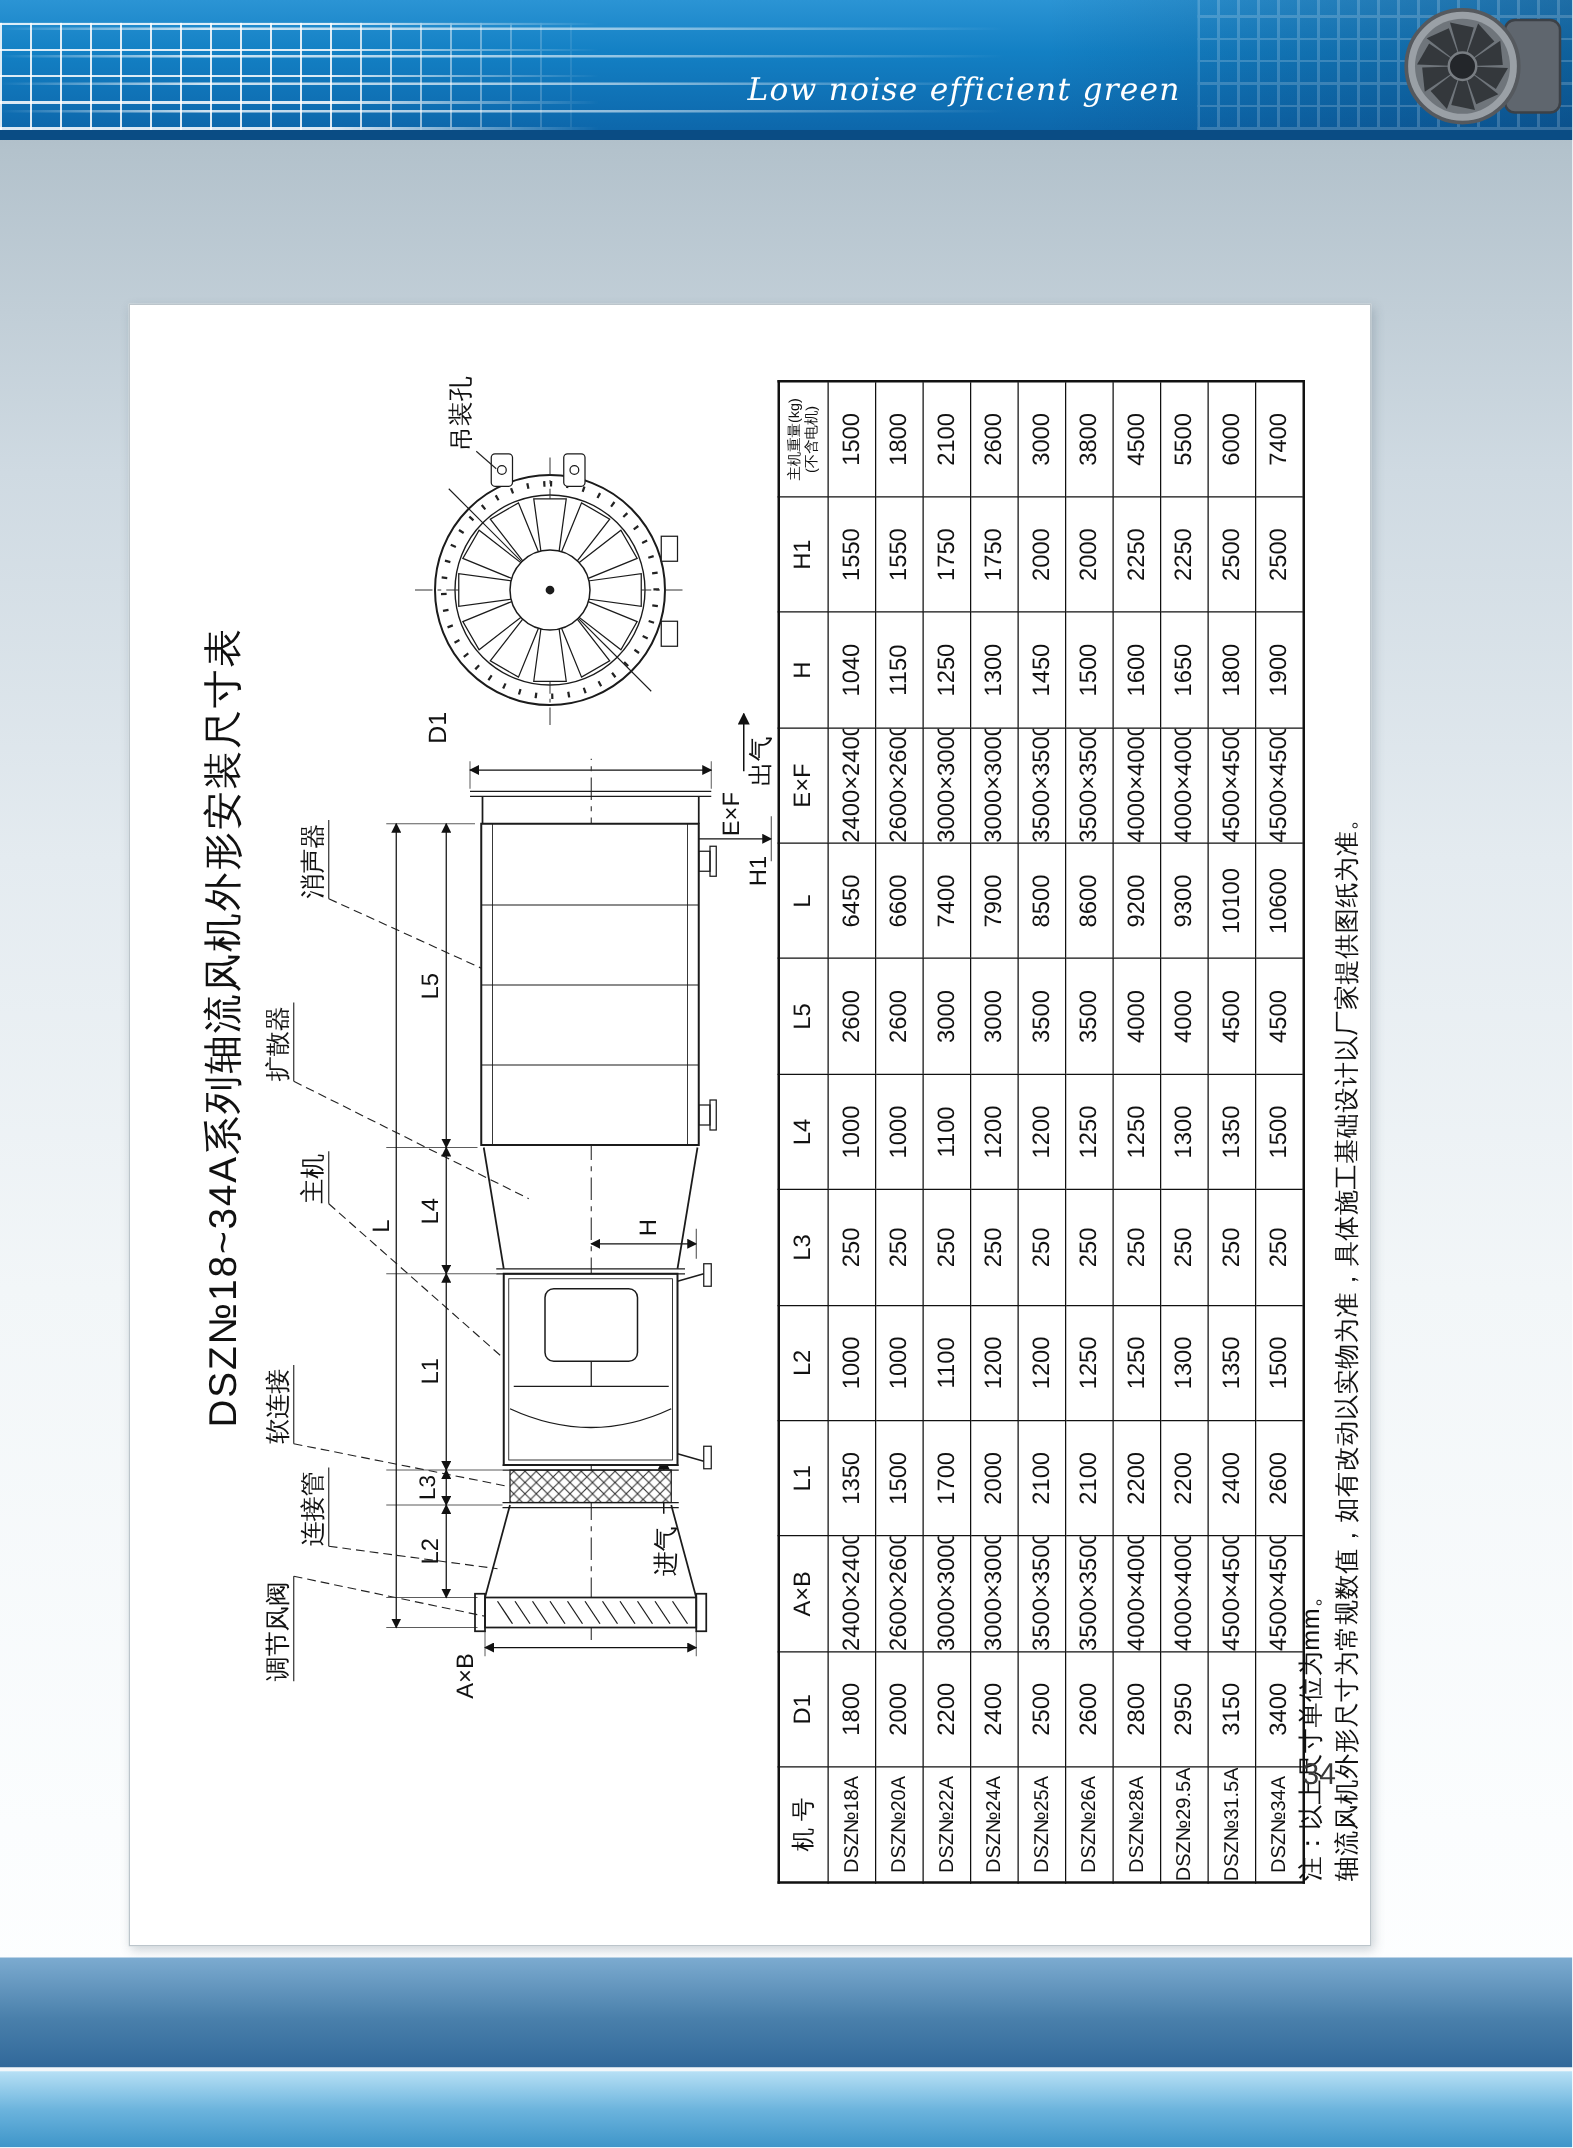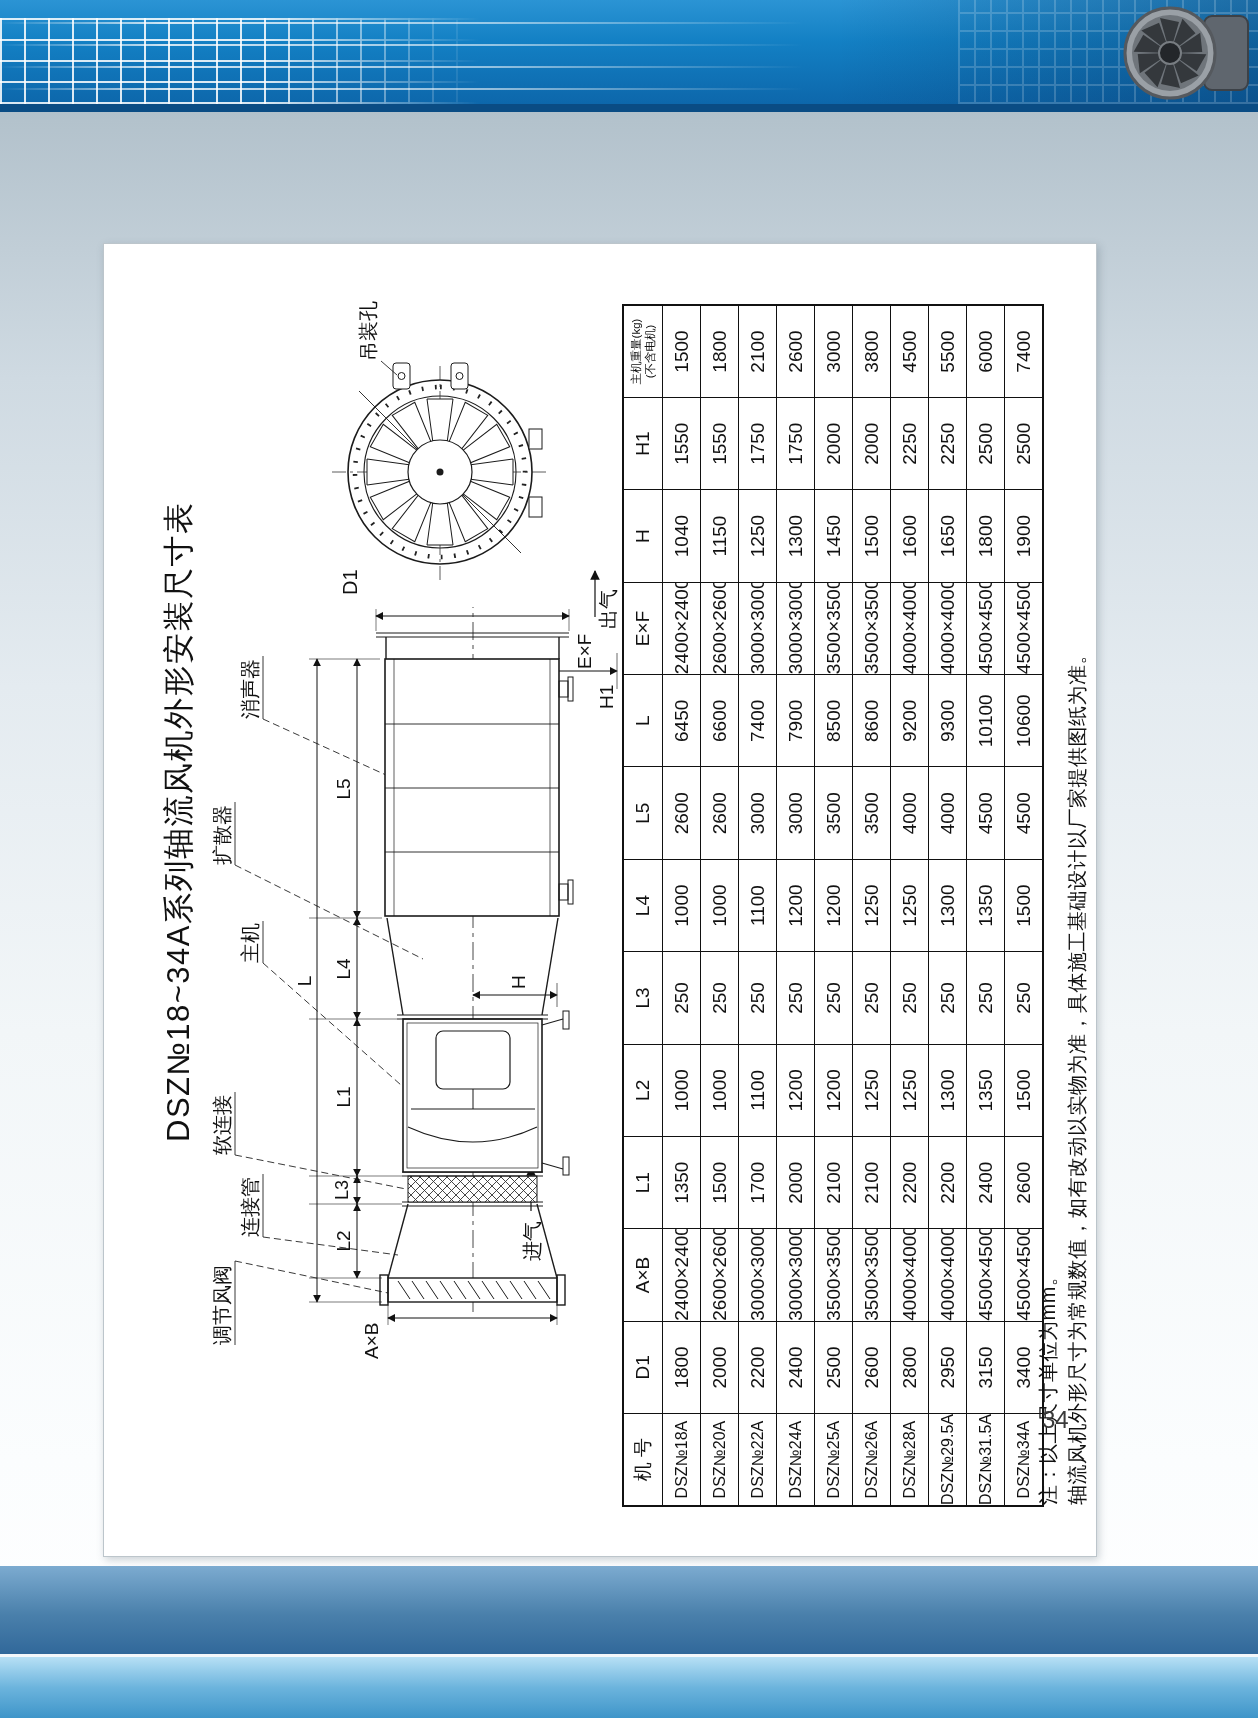--- a/index.html
+++ b/index.html
@@ -58,20 +58,21 @@
 <div id="page">
 
   <div class="banner">
     <div class="shade-right"></div>
     <div class="circuit"></div>
     <div class="grid-pattern"></div>
     <div class="streak" style="top:22px"></div>
     <div class="streak" style="top:44px"></div>
     <div class="streak" style="top:66px"></div>
     <div class="streak" style="top:88px"></div>
+    <div class="slogan-en">Low noise efficient green</div>
     <svg class="fan-photo" width="170" height="104">
       <rect x="118" y="16" width="44" height="74" rx="8" fill="#5f666e" stroke="#3c4147" stroke-width="2"></rect>
       <circle cx="84" cy="53" r="45" fill="#9aa0a6" stroke="#55595e" stroke-width="3"></circle>
       <circle cx="84" cy="53" r="38" fill="#6f757b"></circle>
       <g fill="#34383c">
         <path id="bnb" d="M84,53 L74,18 L93,22 Z"></path>
         <use href="#bnb" transform="rotate(36 84 53)"></use>
           <use href="#bnb" transform="rotate(72 84 53)"></use>
         <use href="#bnb" transform="rotate(108 84 53)"></use>
           <use href="#bnb" transform="rotate(144 84 53)"></use>

